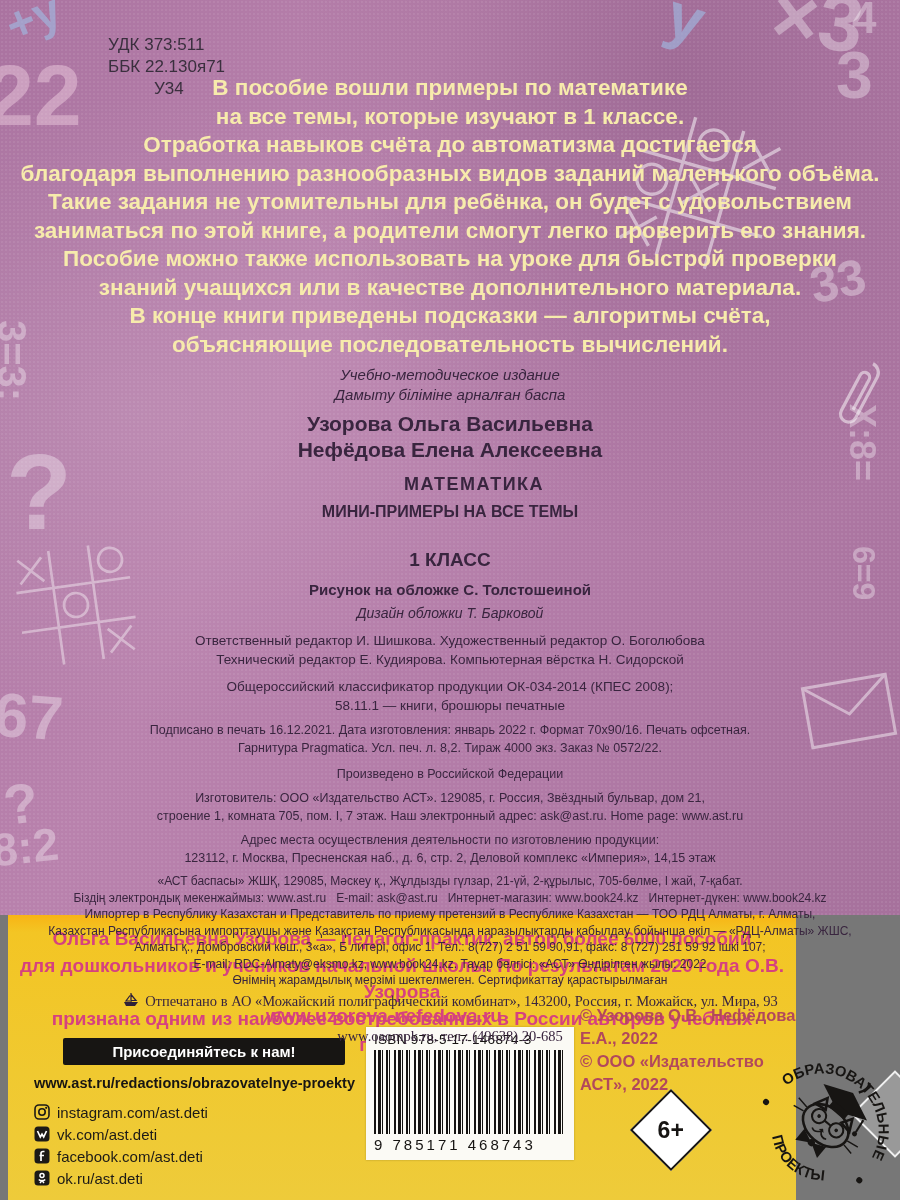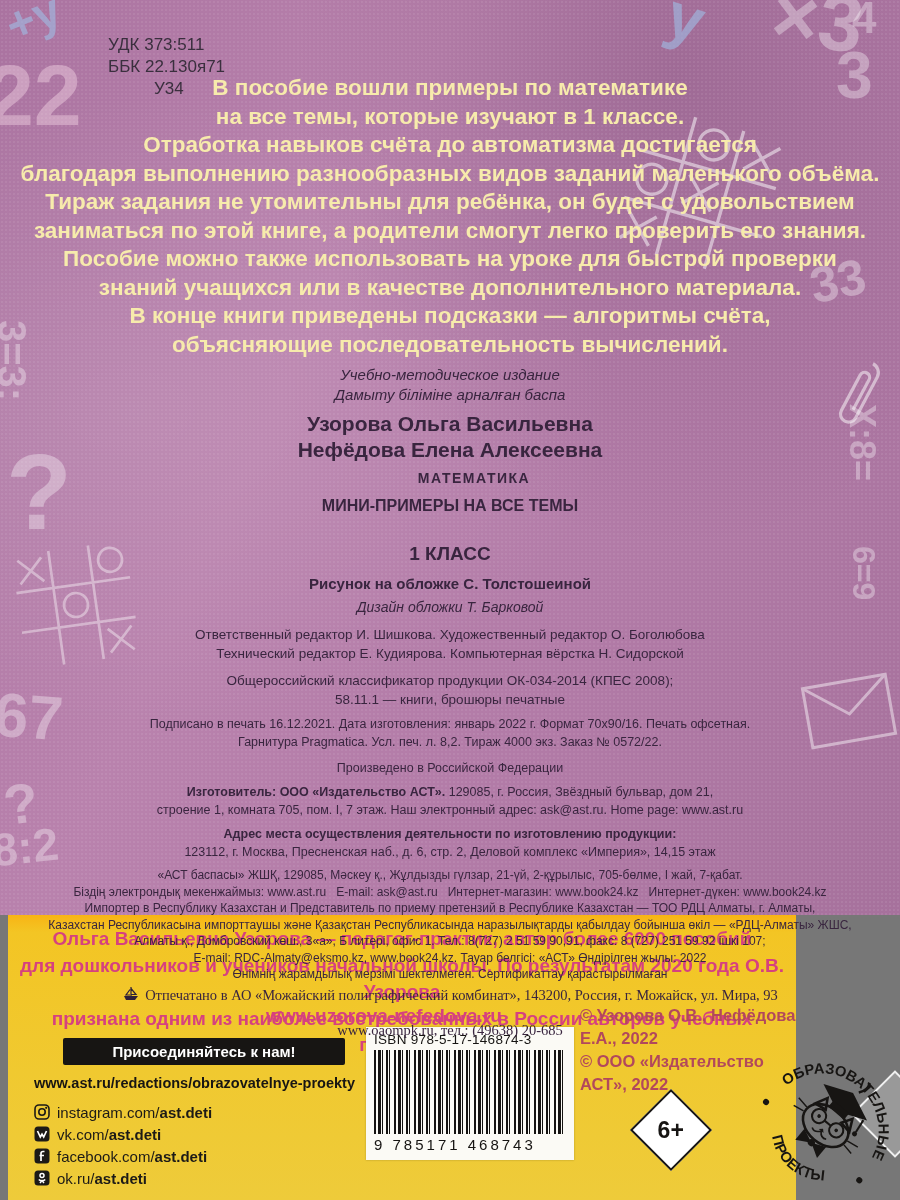--- a/index.html
+++ b/index.html
@@ -17,29 +17,29 @@
   .dd{position:absolute;color:rgba(255,255,255,.34);font-weight:bold;line-height:1;z-index:1;}
   .dd-blue{color:rgba(160,185,225,.65);}
   .dd-vert{writing-mode:vertical-rl;}
   .imprint{position:absolute;left:108px;top:34px;color:#3a2f3e;font-size:17px;line-height:22px;z-index:2;}
   .imprint .ind{padding-left:46px;}
   .annotation{position:absolute;left:0;top:74px;width:100%;text-align:center;
       color:#f7ebac;font-weight:bold;font-size:22.5px;line-height:28.5px;z-index:2;}
   .edition{position:absolute;left:0;top:366px;width:100%;text-align:center;color:#39253f;z-index:2;}
   .ed-i{font-style:italic;font-size:15px;line-height:18px;}
   .ed-a{font-weight:bold;font-size:21px;line-height:24px;}
-  .ed-t{font-weight:bold;font-size:14px;letter-spacing:1.5px;line-height:24px;margin-top:4px;padding-left:48px;}
+  .ed-t{font-weight:bold;font-size:18px;letter-spacing:1.5px;line-height:24px;margin-top:10px;padding-left:48px;}
   .ed-s{font-weight:bold;font-size:16px;line-height:20px;margin-top:6px;}
   .ed-g{font-weight:bold;font-size:19px;line-height:20px;margin-top:28px;}
   .ed-c{font-weight:bold;font-size:15px;line-height:20px;margin-top:10px;}
   .ed-d{font-size:14px;line-height:18px;margin-top:4px;font-style:italic;}
   .ed-sm{font-size:13.5px;line-height:17px;}
   .ed-xs{font-size:12.5px;line-height:16px;}
   .ed-xxs{font-size:12px;line-height:14.5px;}
-  .b{font-weight:bold;}
+  .b{font-weight:normal;}
   .mt1{margin-top:2px;} .mt2{margin-top:8px;} .mt3{margin-top:10px;}
   .printed{font-family:"Liberation Serif",serif;font-size:14.5px;line-height:19px;margin-top:4px;}
   .ship{vertical-align:-2px;margin-right:5px;}
   
   .yellow{position:absolute;left:8px;top:915px;width:788px;height:285px;
     background:linear-gradient(#f8b414 0%,#f3c524 6%,#f0c930 55%,#eecb3a 100%);}
   .note{position:absolute;left:0;top:11px;width:100%;text-align:center;
     color:#d6417f;font-weight:bold;font-size:19px;line-height:26.5px;}
   .site{position:absolute;left:0;top:90px;width:100%;text-align:center;
     color:#d6417f;font-weight:bold;font-size:19px;transform:translateX(-18px);}
@@ -116,21 +116,21 @@
       <div>УДК 373:511</div>
       <div>ББК 22.130я71</div>
       <div class="ind">У34</div>
     </div>
 
     <div class="annotation">
       <div>В пособие вошли примеры по математике</div>
       <div>на все темы, которые изучают в 1 классе.</div>
       <div>Отработка навыков счёта до автоматизма  достигается</div>
       <div>благодаря выполнению разнообразных видов заданий маленького объёма.</div>
-      <div>Тираж задания не утомительны для ребёнка, он будет с удовольствием</div>
+      <div>Такие задания не утомительны для ребёнка, он будет с удовольствием</div>
       <div>заниматься по этой книге, а родители смогут легко проверить его знания.</div>
       <div>Пособие можно также использовать на уроке для быстрой проверки</div>
       <div>знаний учащихся или в качестве дополнительного материала.</div>
       <div>В конце книги приведены подсказки — алгоритмы счёта,</div>
       <div>объясняющие последовательность вычислений.</div>
     </div>
 
     <div class="edition">
       <div class="ed-i">Учебно-методическое  издание</div>
       <div class="ed-i mt1">Дамыту  біліміне арналған  баспа</div>

